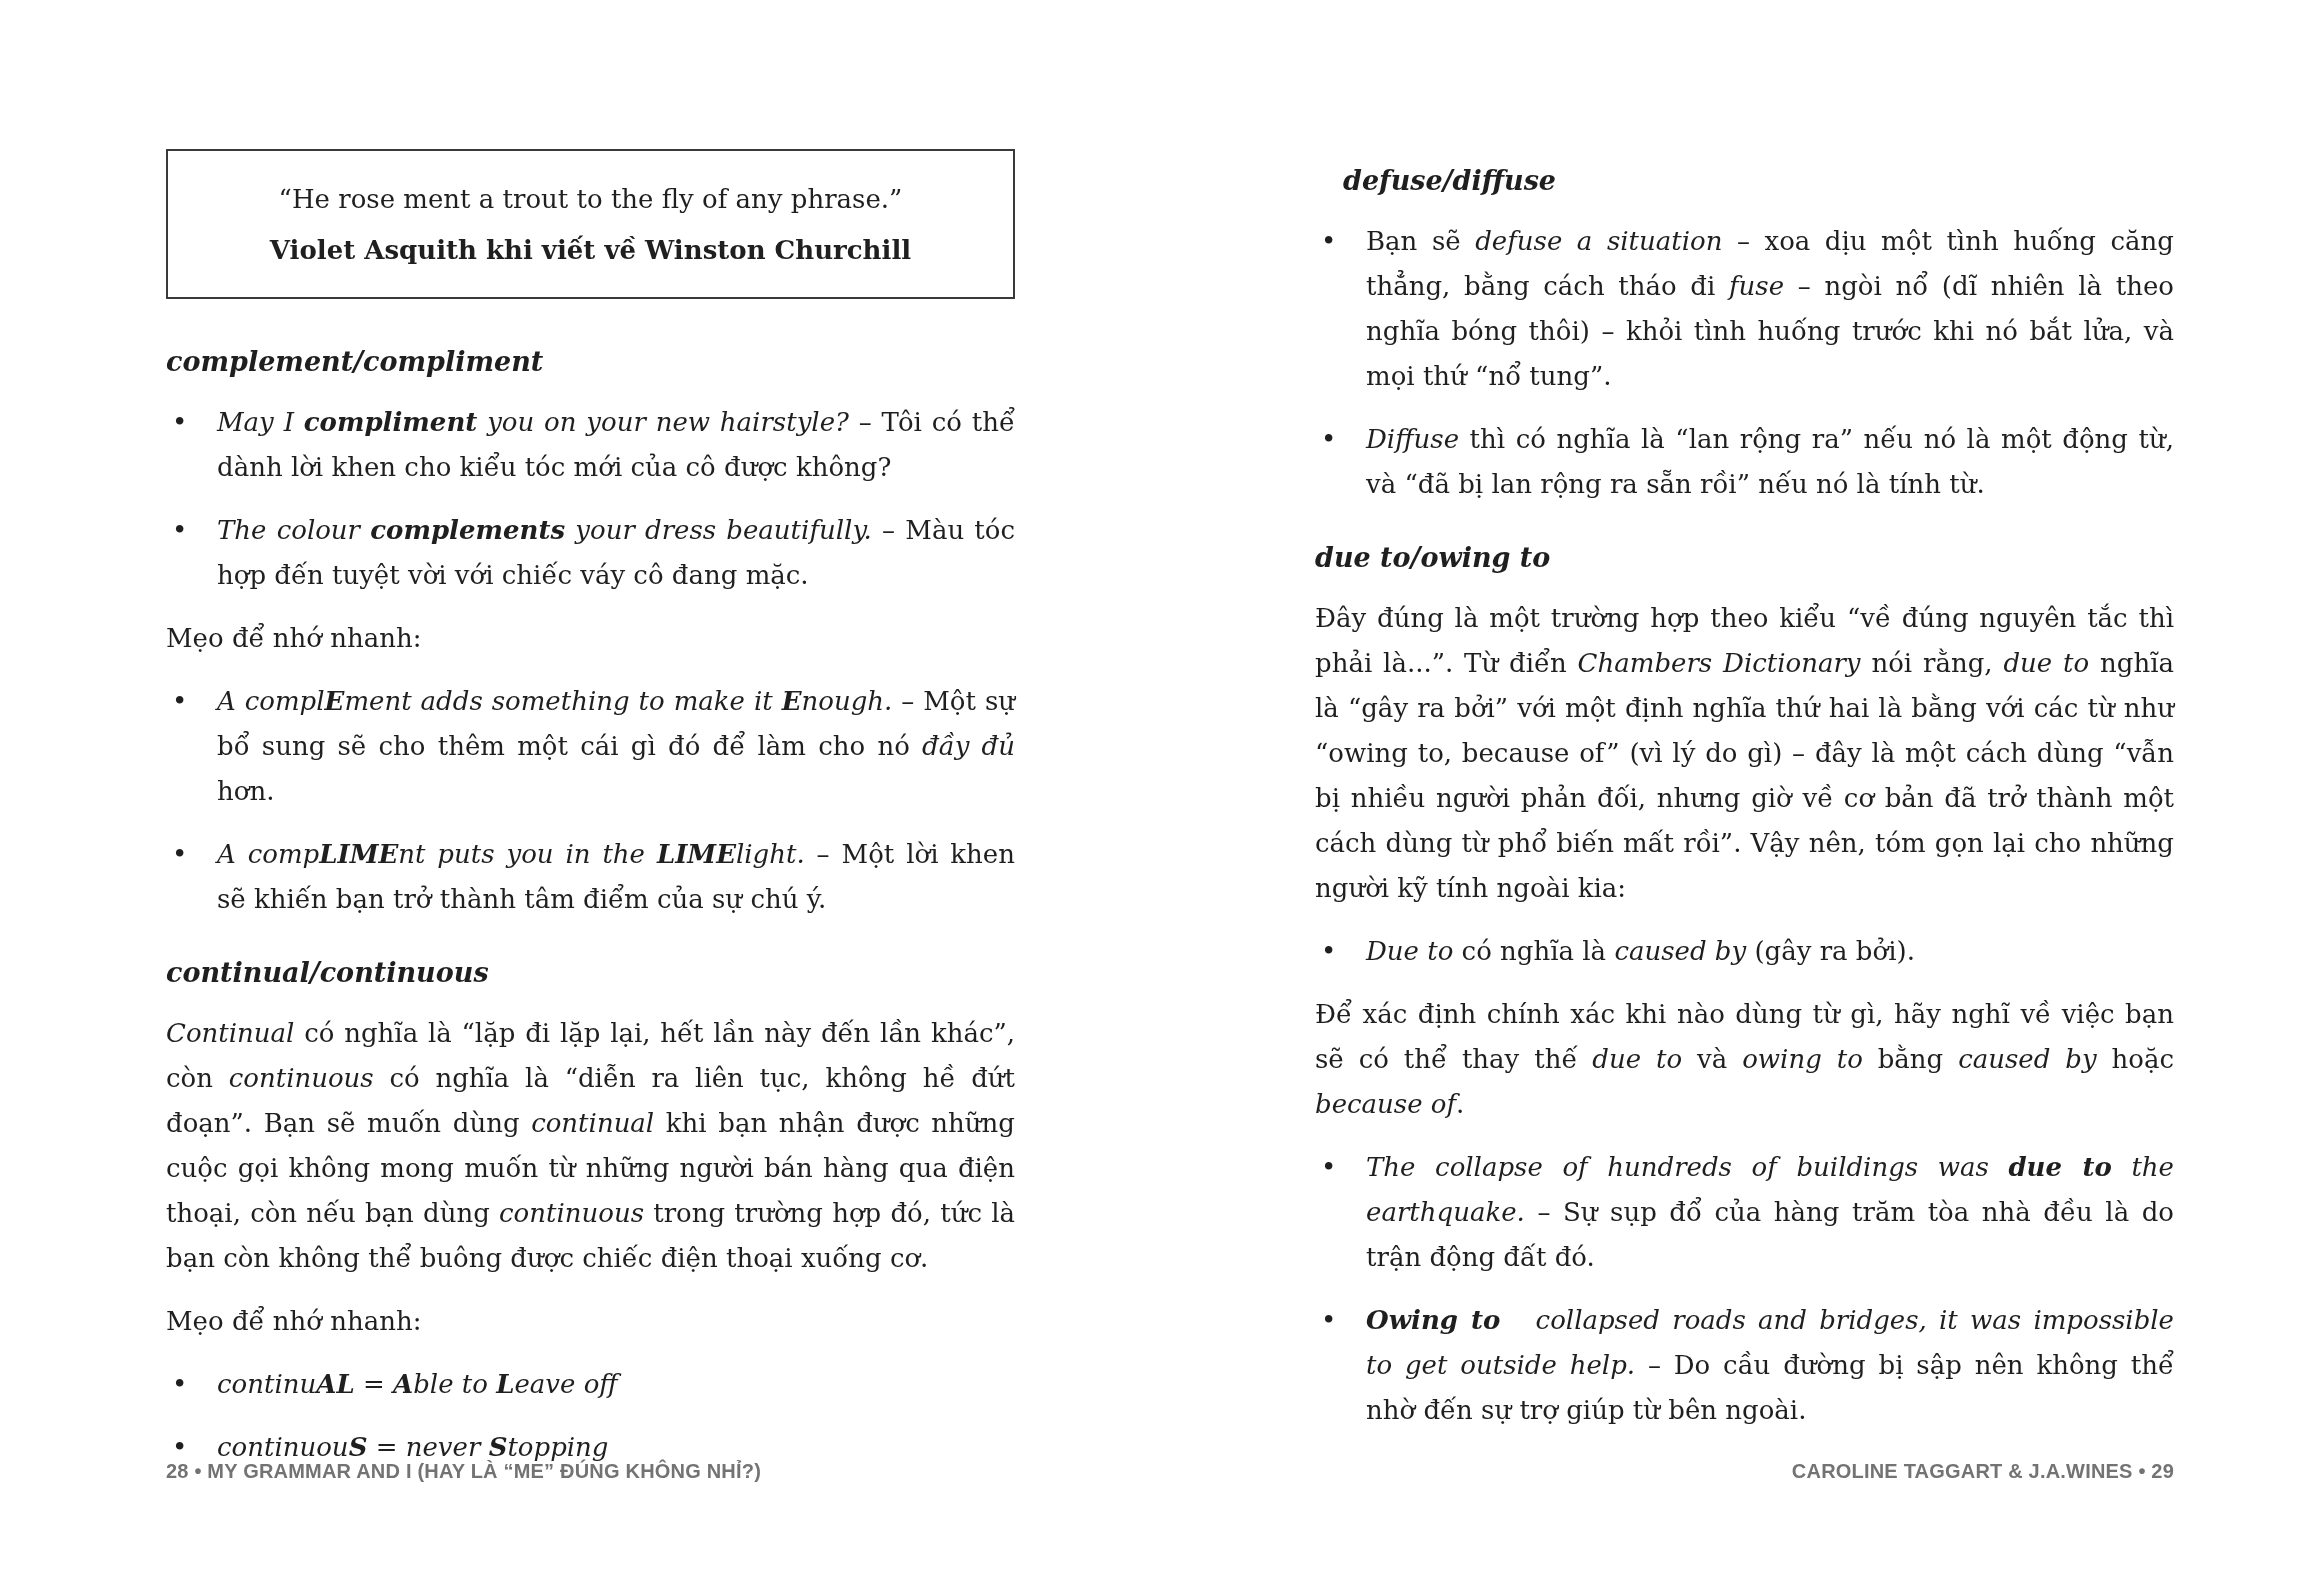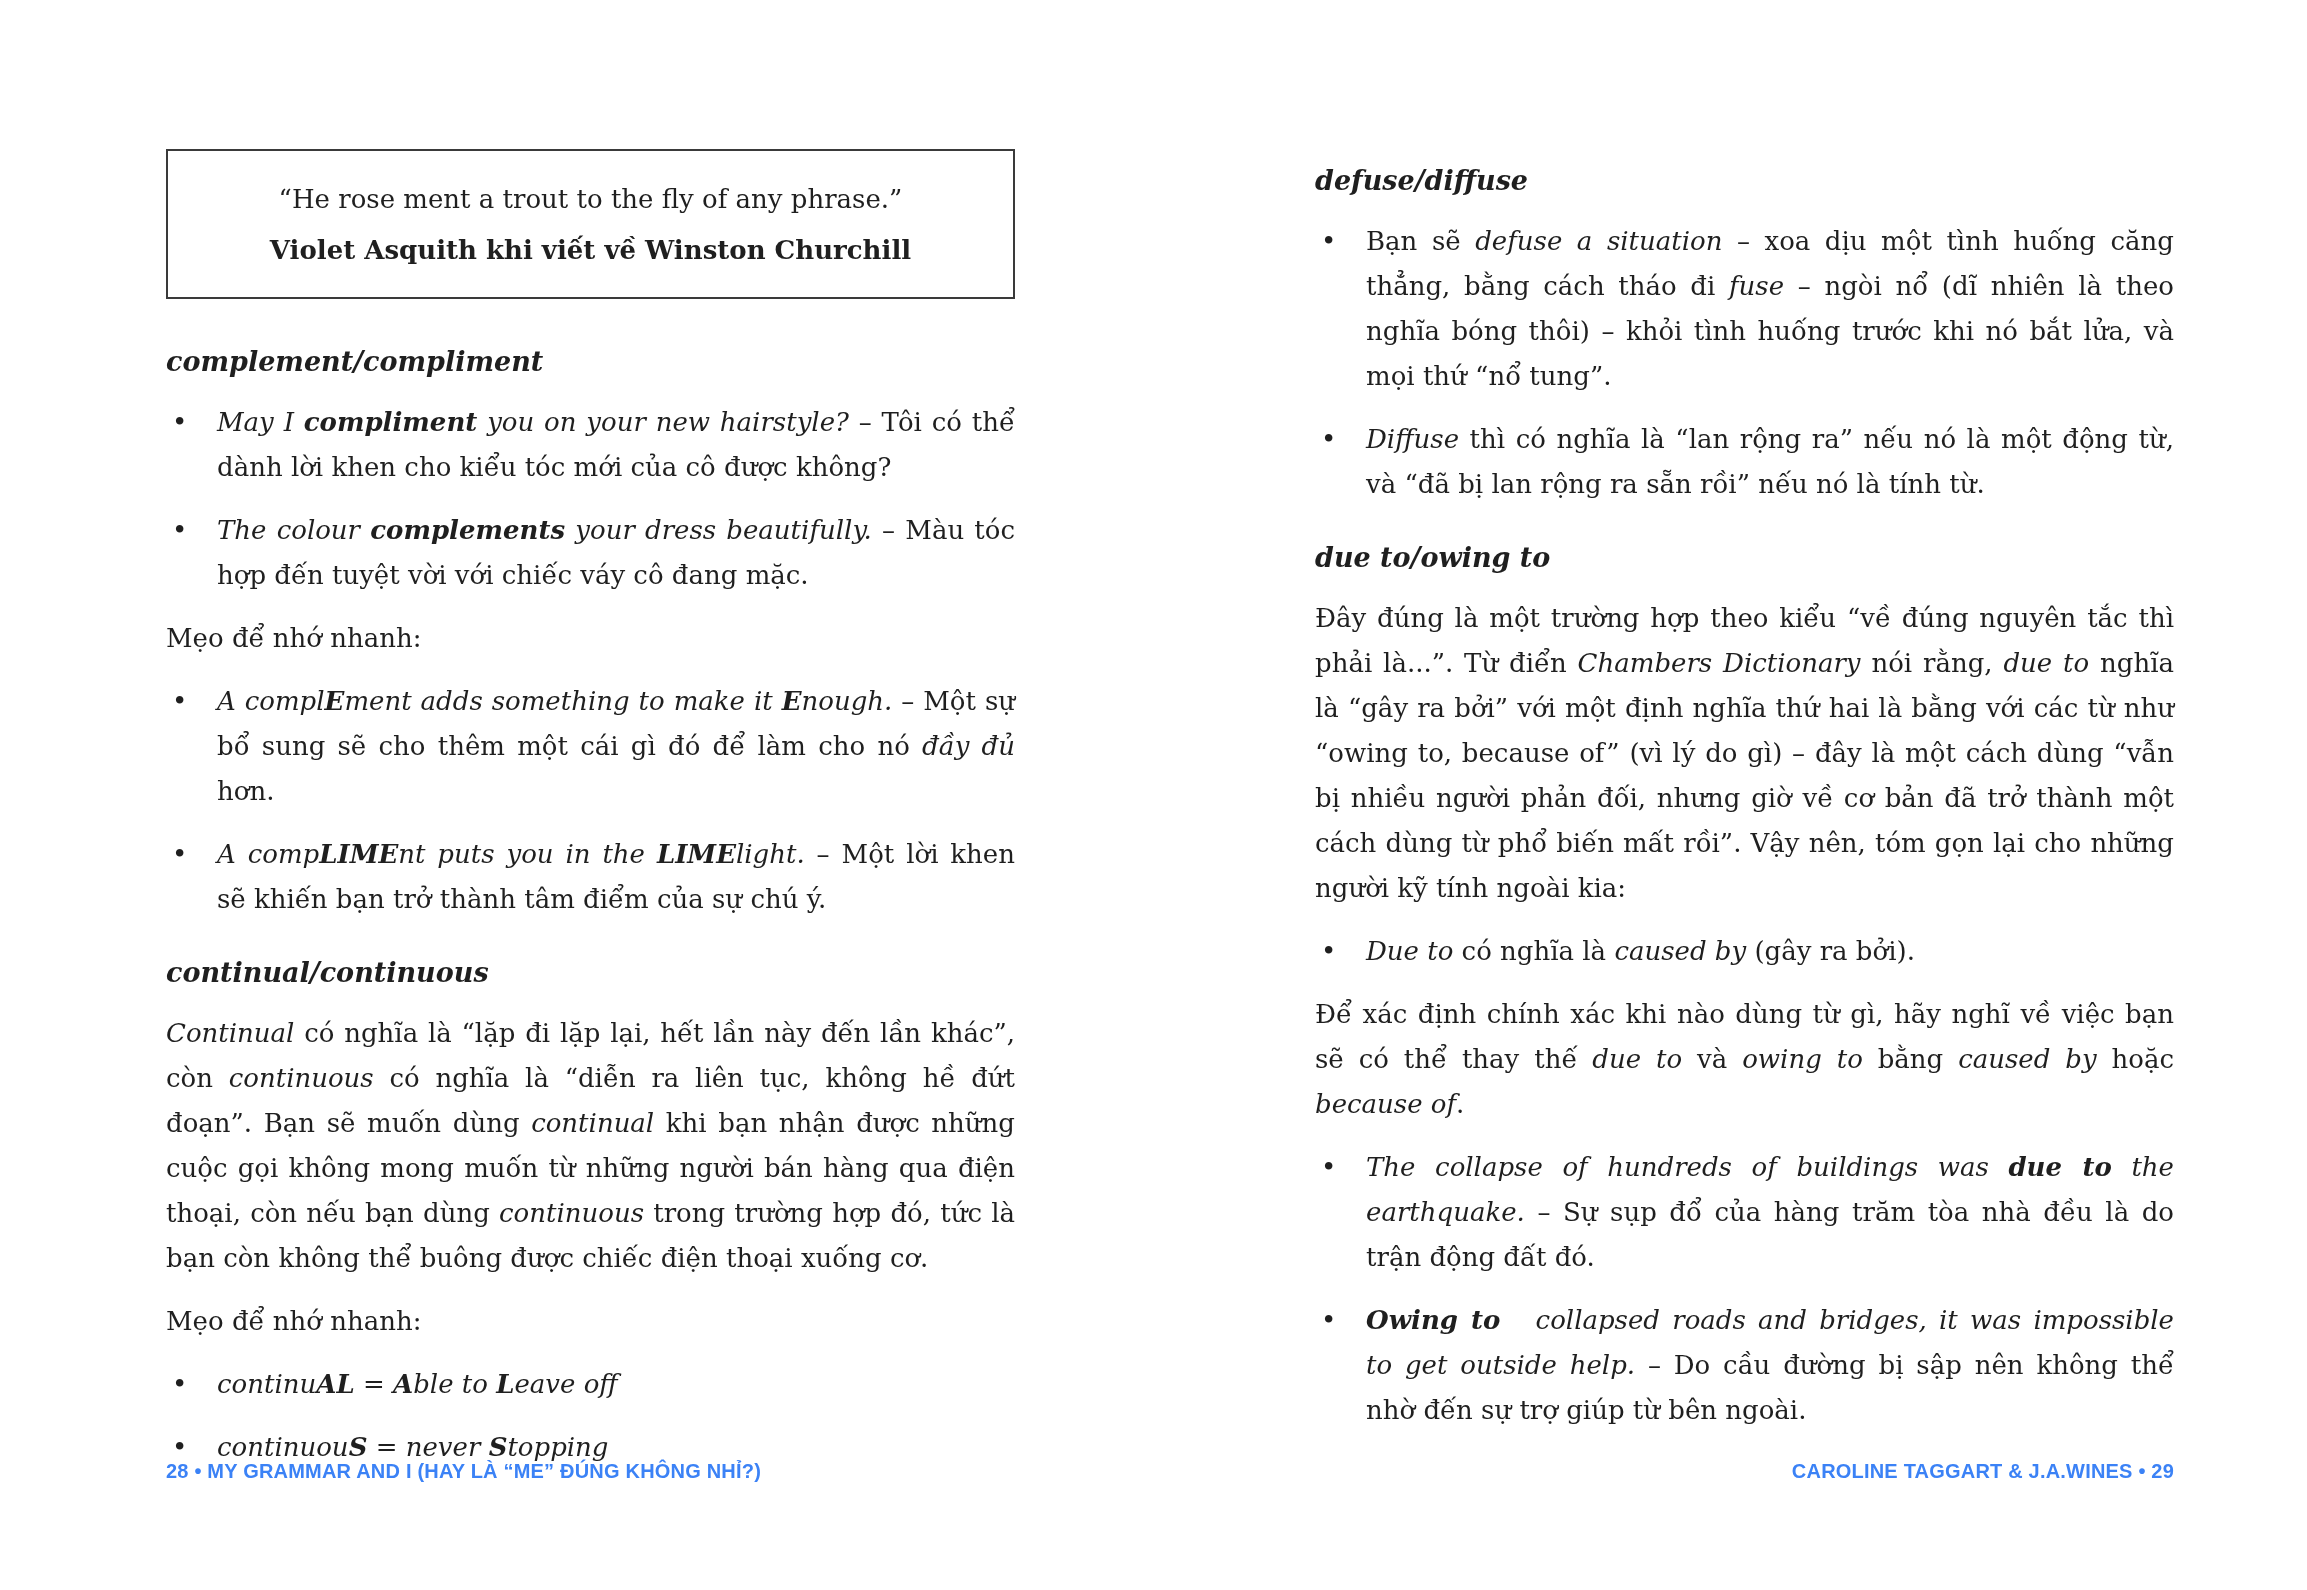--- a/index.html
+++ b/index.html
@@ -27,21 +27,21 @@
   .quote-en   { margin-bottom: 6px; }
   .quote-vi   { font-style: italic; margin-bottom: 10px; }
   .quote-attr { font-weight: bold; }
 
   .entry-heading {
     font-weight: bold;
     font-style: italic;
     font-size: 27px;
     margin: 28px 0 16px;
   }
-  .col .entry-heading:first-child { margin-top: 0; }
+  .col .entry-heading:first-child { margin-top: 0; margin-left: 28px; }
 
   .body-para {
     text-align: justify;
     margin-bottom: 18px;
   }
   .tip-label { margin-bottom: 18px; }
 
   .bullet {
     position: relative;
     padding-left: 51px;
@@ -56,21 +56,21 @@
   }
 
   .footer {
     position: absolute;
     top: 1457px;
     font-family: "Liberation Sans", sans-serif;
     font-weight: bold;
     font-size: 20px;
     line-height: 28px;
     letter-spacing: 0.2px;
-    color: #3b82f6;
+    color: #737373;
     white-space: nowrap;
   }
   .footer-left  { left: 166px; }
   .footer-right { right: 134px; }
 </style>
 </head>
 <body>
 
 <div class="spread">
 

